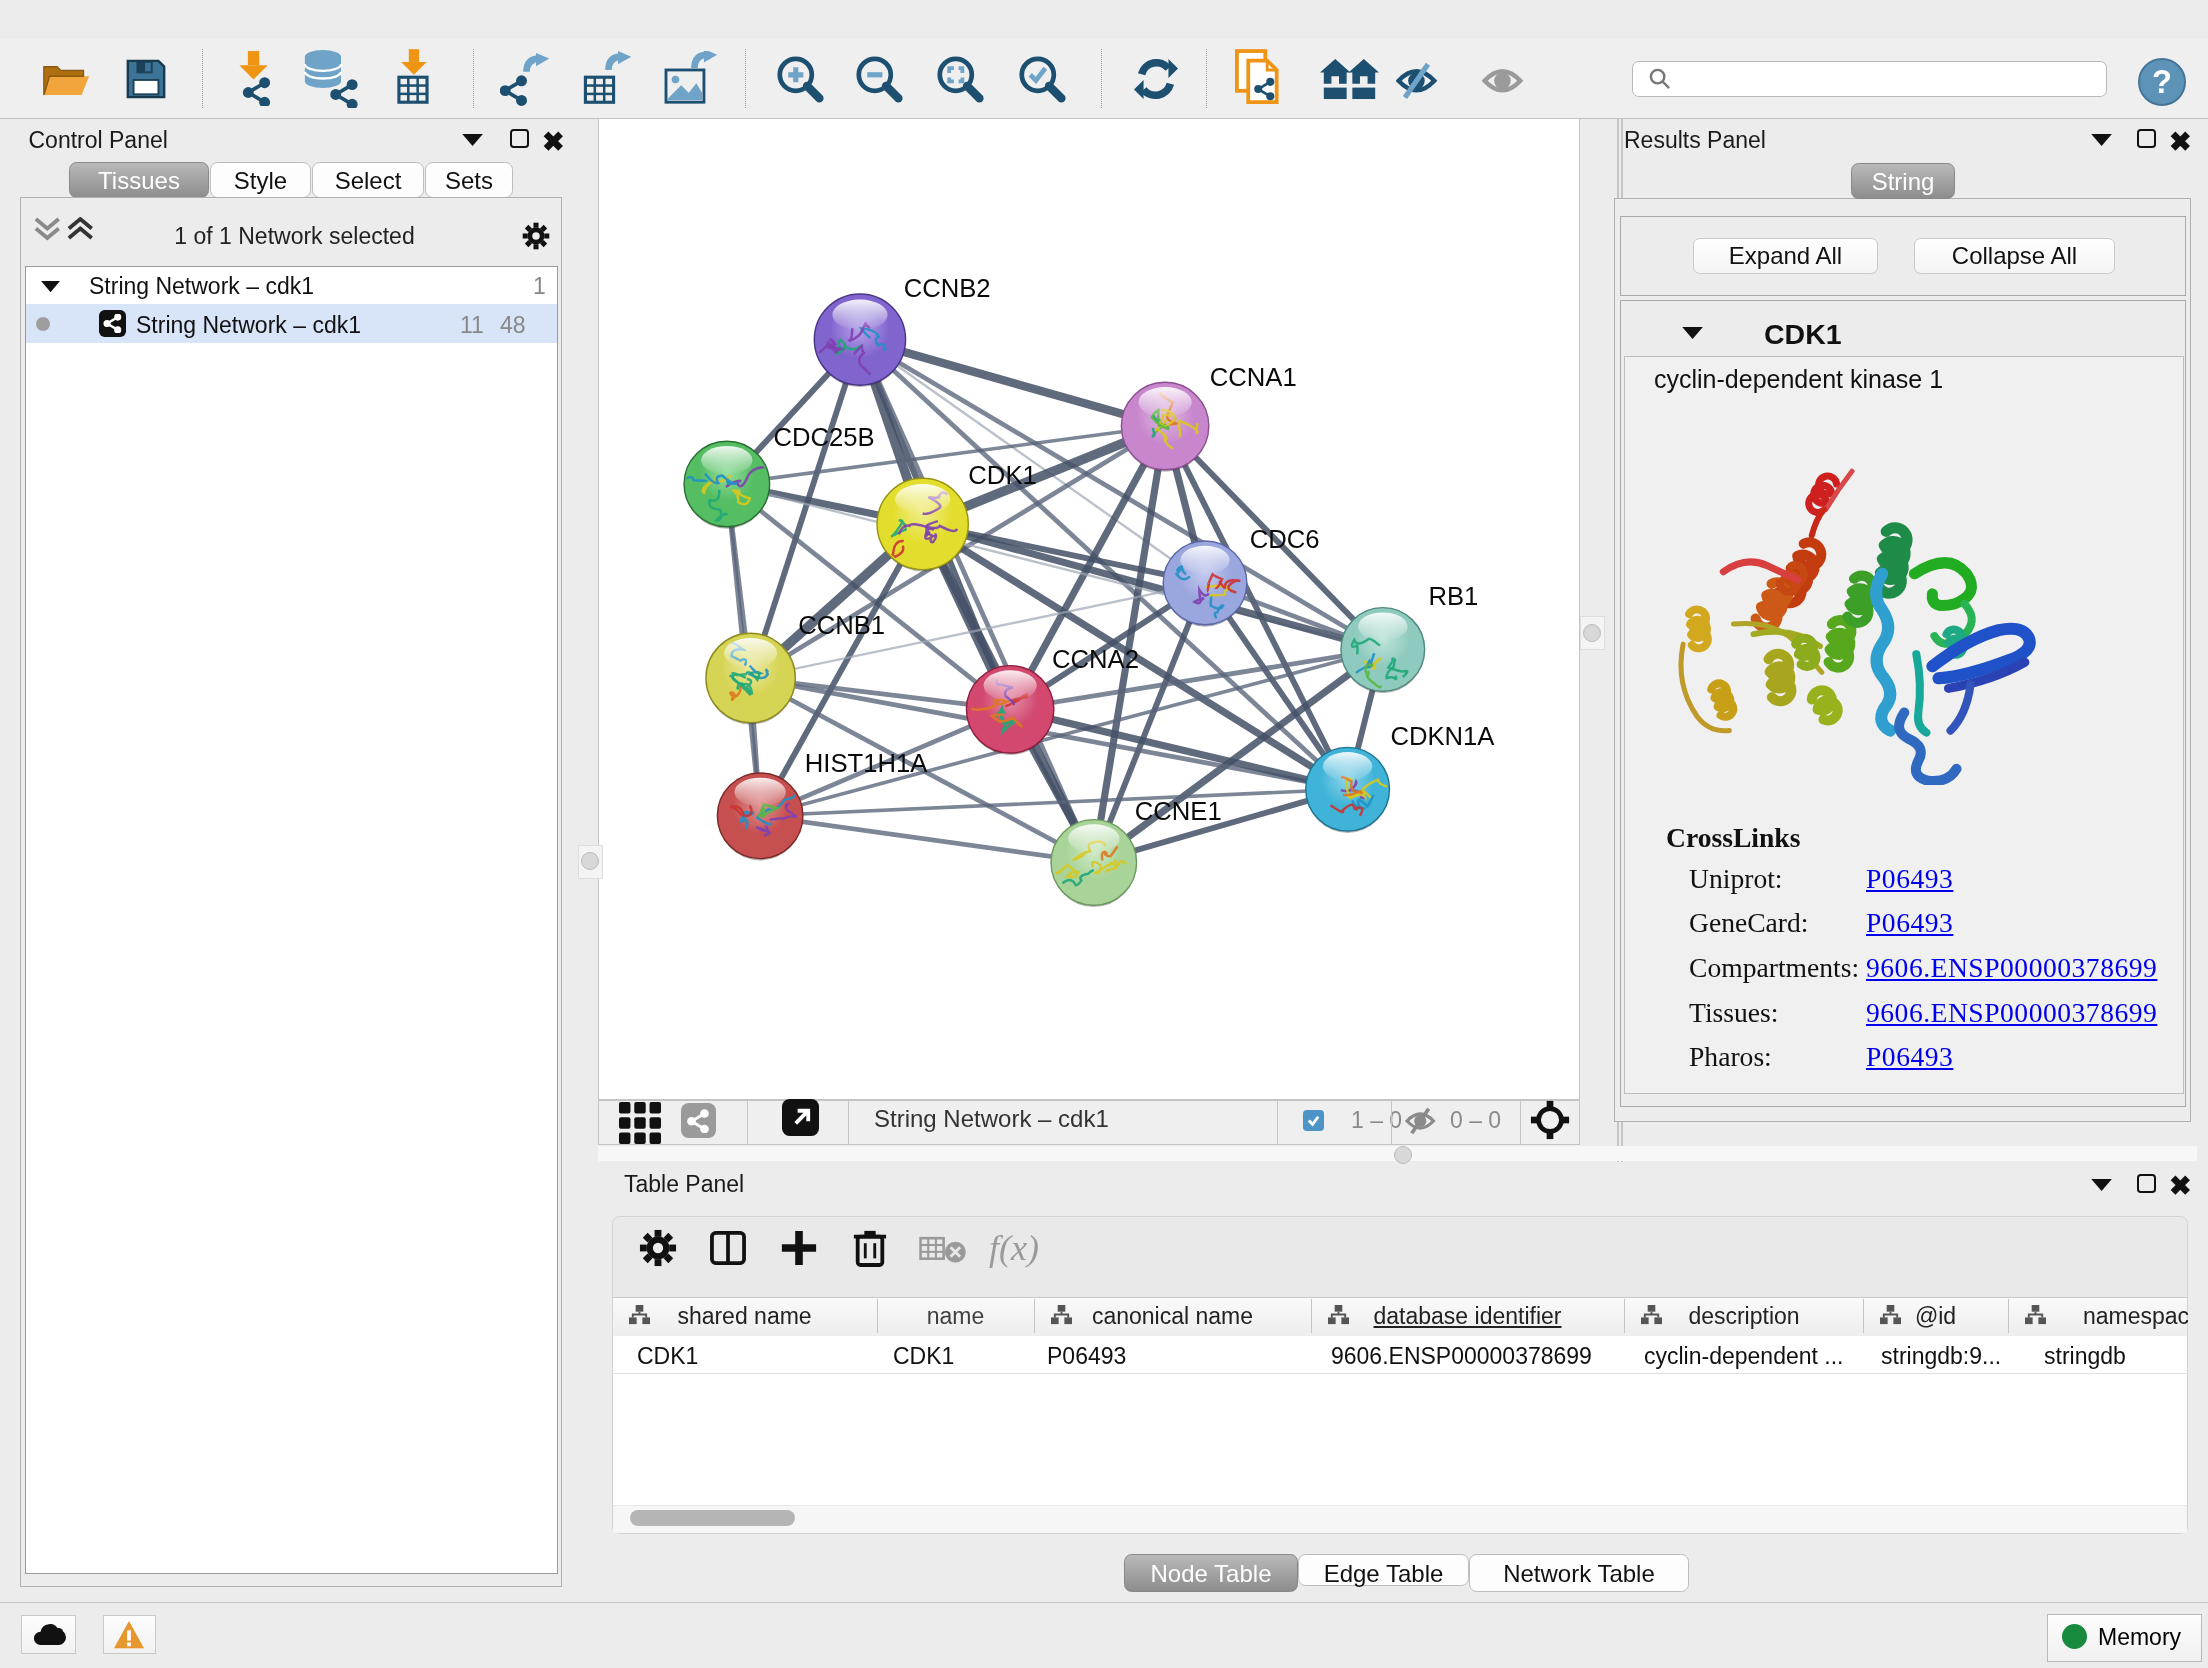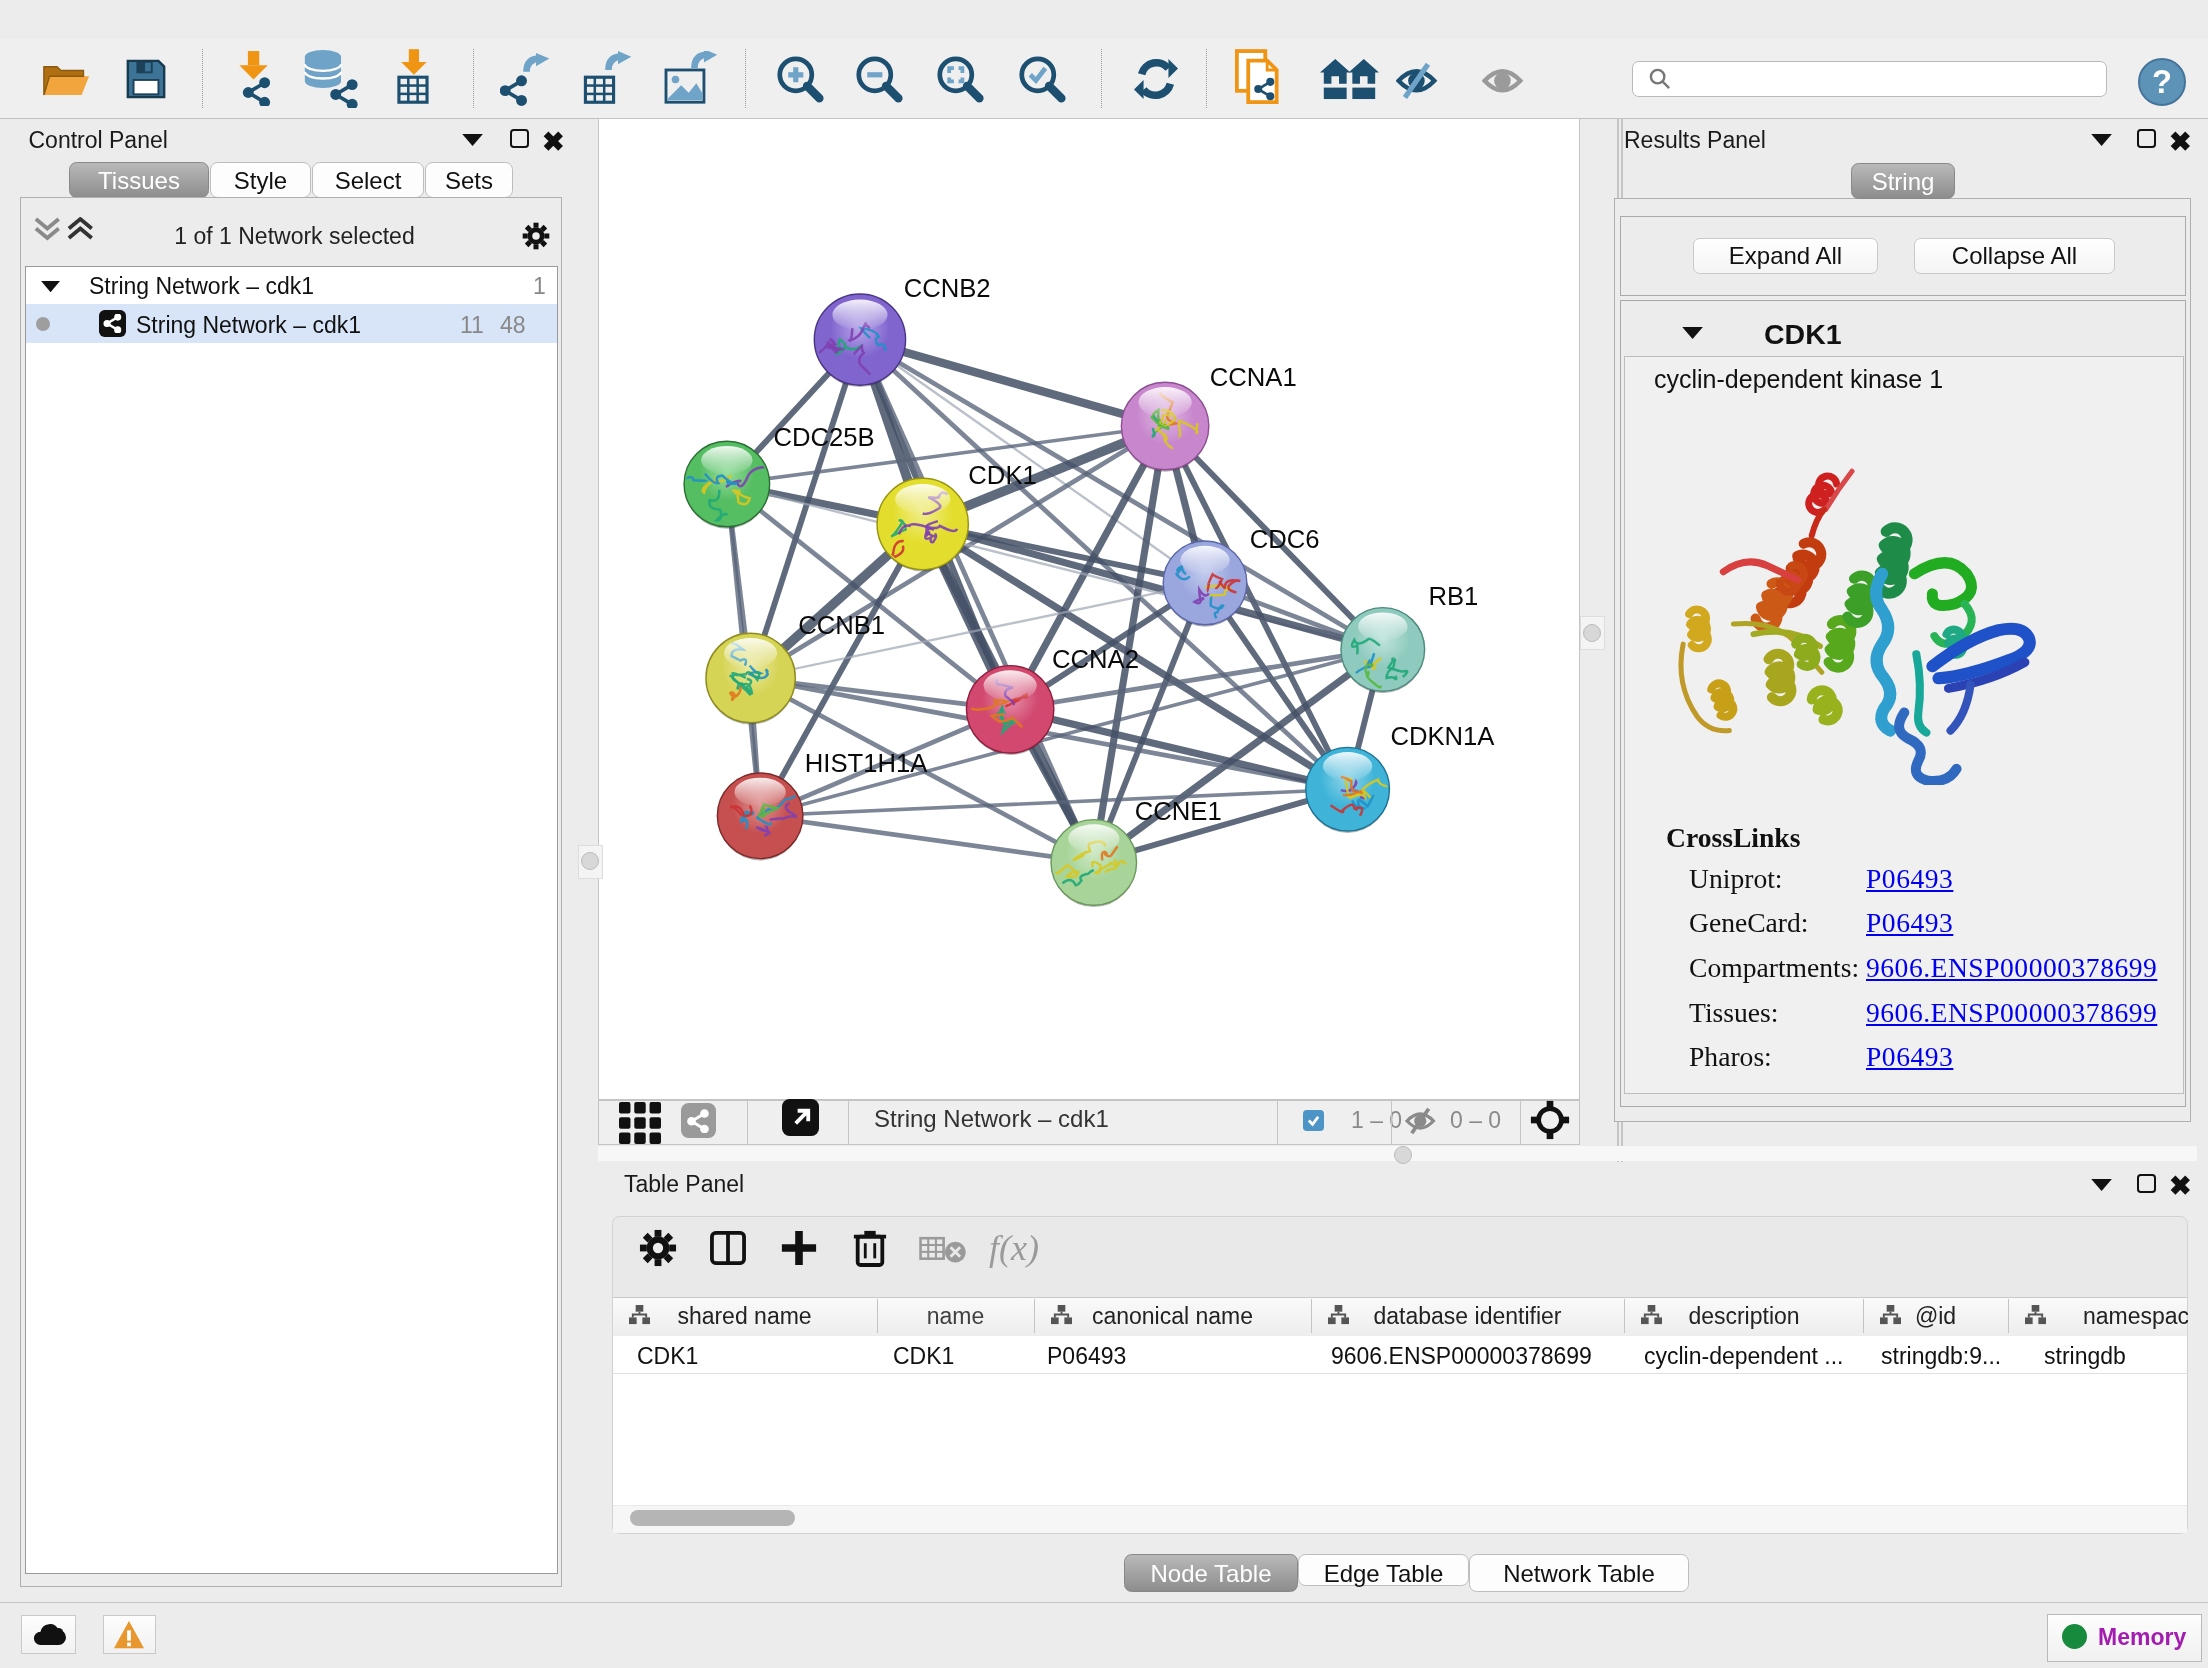--- a/index.html
+++ b/index.html
@@ -750,21 +750,21 @@
 <div class="abs" style="left:1034px;top:1303px;width:277px;text-align:center;font-size:23px;color:#222;">canonical name</div>
 <svg style="position:absolute;left:1051px;top:1305px" width="21" height="21" viewBox="0 0 22 22">
     <g transform="translate(0,0)" fill="#555">
       <rect x="7" y="0" width="8" height="7"></rect>
       <rect x="0" y="13" width="8" height="7"></rect>
       <rect x="14" y="13" width="8" height="7"></rect>
       <path d="M11 7 L11 10 M4 13 L4 10 L18 10 L18 13" stroke="#555" stroke-width="2" fill="none"></path>
     </g>
   </svg>
 <div class="vline" style="left:1034px;top:1299px;width:1px;height:34px;background:#c4c4c4;"></div>
-<div class="abs" style="left:1311px;top:1303px;width:313px;text-align:center;font-size:23px;color:#222;">database identifier</div>
+<div class="abs" style="left:1311px;top:1303px;width:313px;text-align:center;font-size:23px;color:#222;text-decoration:underline;">database identifier</div>
 <svg style="position:absolute;left:1328px;top:1305px" width="21" height="21" viewBox="0 0 22 22">
     <g transform="translate(0,0)" fill="#555">
       <rect x="7" y="0" width="8" height="7"></rect>
       <rect x="0" y="13" width="8" height="7"></rect>
       <rect x="14" y="13" width="8" height="7"></rect>
       <path d="M11 7 L11 10 M4 13 L4 10 L18 10 L18 13" stroke="#555" stroke-width="2" fill="none"></path>
     </g>
   </svg>
 <div class="vline" style="left:1311px;top:1299px;width:1px;height:34px;background:#c4c4c4;"></div>
 <div class="abs" style="left:1624px;top:1303px;width:240px;text-align:center;font-size:23px;color:#222;">description</div>
@@ -818,13 +818,13 @@
     <circle cx="28" cy="9" r="5" fill="#111"></circle>
   </svg>
 <div class="abs" style="left:103px;top:1615px;width:53px;height:39px;background:linear-gradient(#fdfdfd,#f1f1f1);border:1px solid #c9c9c9;box-sizing:border-box;"></div>
 <svg style="position:absolute;left:113px;top:1620px" width="32" height="30" viewBox="0 0 34 32">
     <polygon points="17,1 33,30 1,30" fill="#e8962e"></polygon>
     <rect x="15" y="11" width="4" height="11" fill="#fff"></rect>
     <rect x="15" y="24" width="4" height="4" fill="#fff"></rect>
   </svg>
 <div class="abs" style="left:2047px;top:1614px;width:155px;height:48px;background:linear-gradient(#fdfdfd,#f0f0f0);border:1px solid #b9b9b9;box-sizing:border-box;"></div>
 <div class="abs" style="left:2062px;top:1624px;width:25px;height:25px;border-radius:50%;background:#178a3d;"></div>
-<div class="abs" style="left:2098px;top:1624px;font-size:23px;color:#a21caf;font-weight:bold;">Memory</div>
+<div class="abs" style="left:2098px;top:1624px;font-size:23px;color:#000000;">Memory</div>
 
 </body></html>

